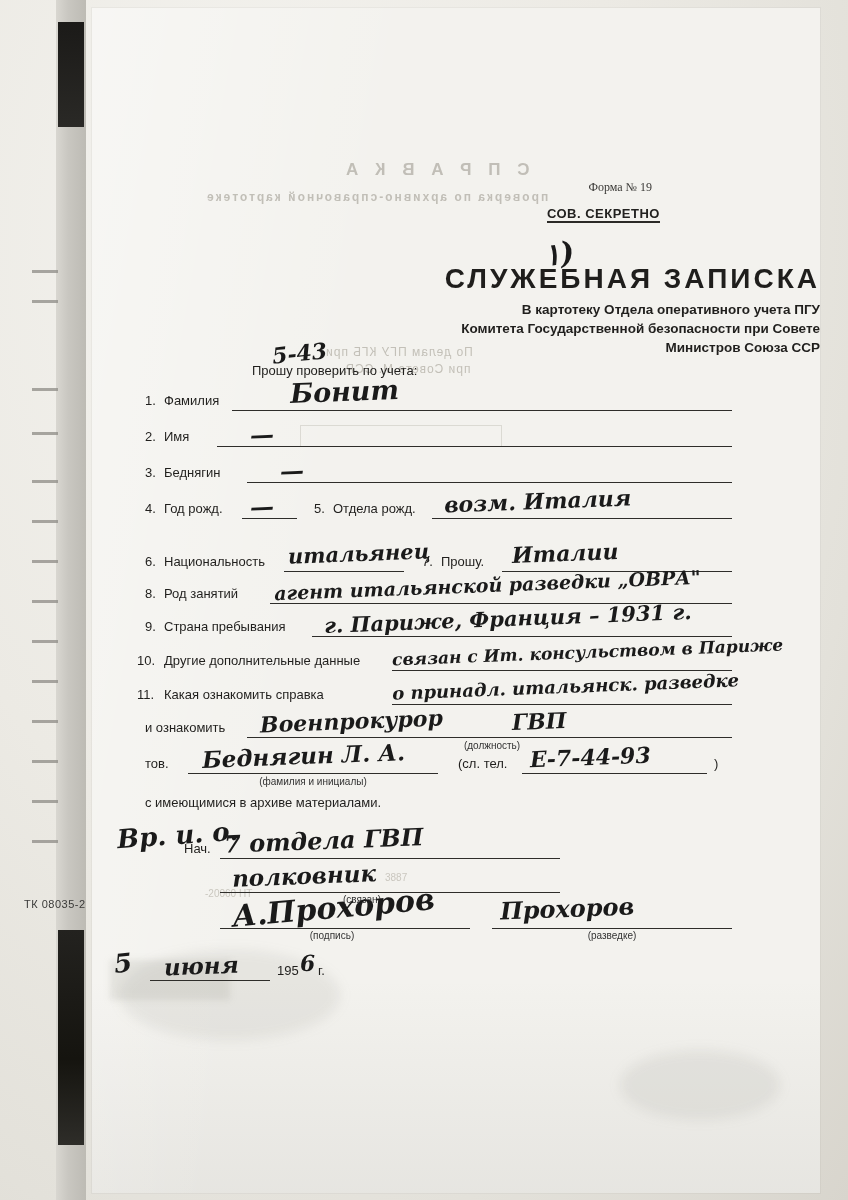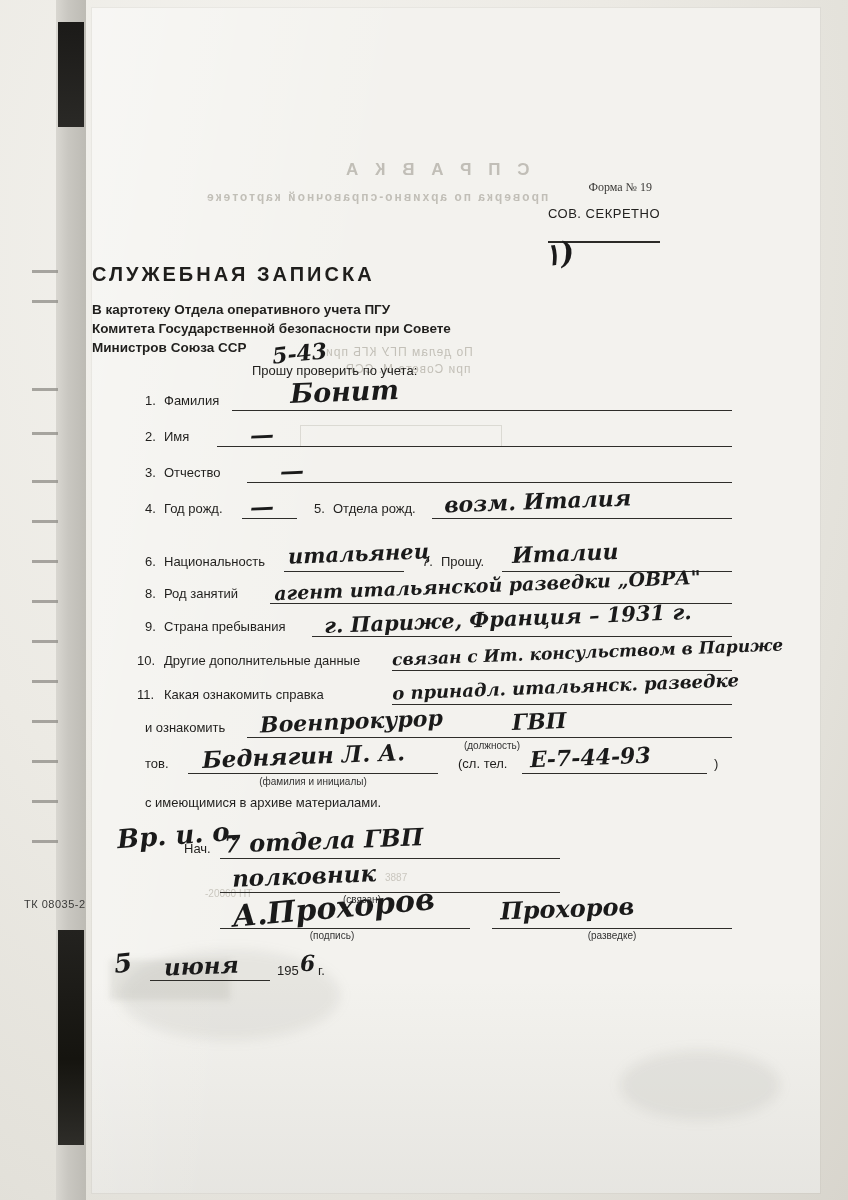--- a/index.html
+++ b/index.html
@@ -55,30 +55,30 @@
     border:1px solid #ccc9c1;opacity:.6;
   }
   .ghost-small{position:absolute;color:#cac7bf;font-size:10px;}
   
   .doc{position:absolute;left:92px;top:8px;width:728px;height:1185px;color:#2b2a27;}
   .form-no{
     position:absolute;right:168px;top:172px;font-size:12px;color:#3a3936;
     font-family:"Liberation Serif", serif;
   }
   .secret{
-    position:absolute;right:160px;top:198px;font-size:13px;font-weight:normal;
-    letter-spacing:.5px;padding-bottom:20px;border-bottom:2px solid #2b2a27;
+    position:absolute;right:160px;top:198px;font-size:13px;font-weight:bold;
+    letter-spacing:.5px;padding-bottom:0;border-bottom:2px solid #2b2a27;
     color:#232220;
   }
   .title{
-    position:absolute;left:0;right:0;top:255px;text-align:left;
-    font-size:20px;font-weight:bold;letter-spacing:3px;color:#1f1e1c;
+    position:absolute;left:0;right:0;top:255px;text-align:right;
+    font-size:28px;font-weight:bold;letter-spacing:3px;color:#1f1e1c;
   }
   .subtitle{
-    position:absolute;left:0;right:0;top:292px;text-align:left;
+    position:absolute;left:0;right:0;top:292px;text-align:right;
     font-size:13.5px;font-weight:bold;line-height:19px;color:#201f1d;
   }
   .ask{
     position:absolute;left:160px;top:355px;font-size:13px;color:#201f1d;
   }
   .rule{
     position:absolute;height:0;border-bottom:1px solid #2e2d2a;
   }
   .lbl{position:absolute;font-size:13px;color:#201f1d;}
   .center-small{position:absolute;font-size:10px;color:#333;text-align:center;}
@@ -162,21 +162,21 @@
     <div class="lbl" style="left:72px;top:385px">Фамилия</div>
     <div class="rule" style="left:140px;top:402px;width:500px"></div>
     <div class="hw" style="left:198px;top:368px;font-size:27px">Бонит</div>
 
     <div class="lbl" style="left:53px;top:421px">2.</div>
     <div class="lbl" style="left:72px;top:421px">Имя</div>
     <div class="rule" style="left:125px;top:438px;width:515px"></div>
     <div class="hw" style="left:158px;top:412px;font-size:24px">—</div>
 
     <div class="lbl" style="left:53px;top:457px">3.</div>
-    <div class="lbl" style="left:72px;top:457px">Отчество</div>
+    <div class="lbl" style="left:72px;top:457px">Беднягин</div>
     <div class="rule" style="left:155px;top:474px;width:485px"></div>
     <div class="hw" style="left:188px;top:448px;font-size:24px">—</div>
 
     <div class="lbl" style="left:53px;top:493px">4.</div>
     <div class="lbl" style="left:72px;top:493px">Год рожд.</div>
     <div class="rule" style="left:150px;top:510px;width:55px"></div>
     <div class="hw" style="left:158px;top:484px;font-size:24px">—</div>
 
     <div class="lbl" style="left:222px;top:493px">5.</div>
     <div class="lbl" style="left:241px;top:493px">Отдела рожд.</div>

